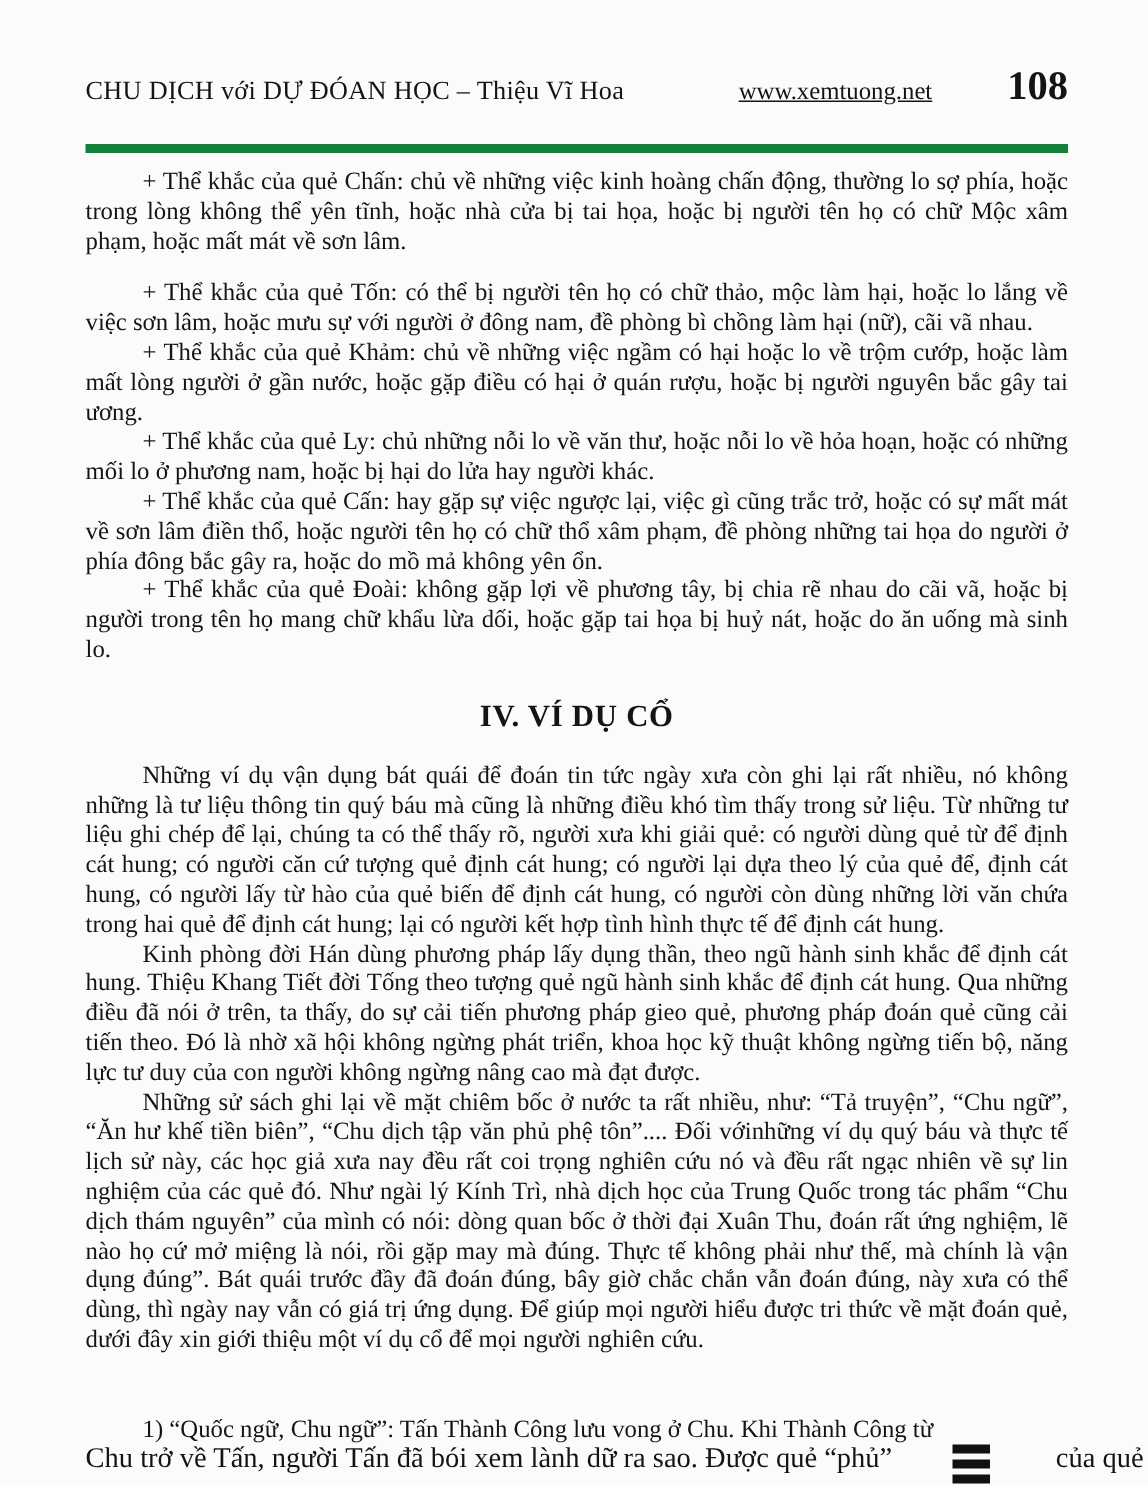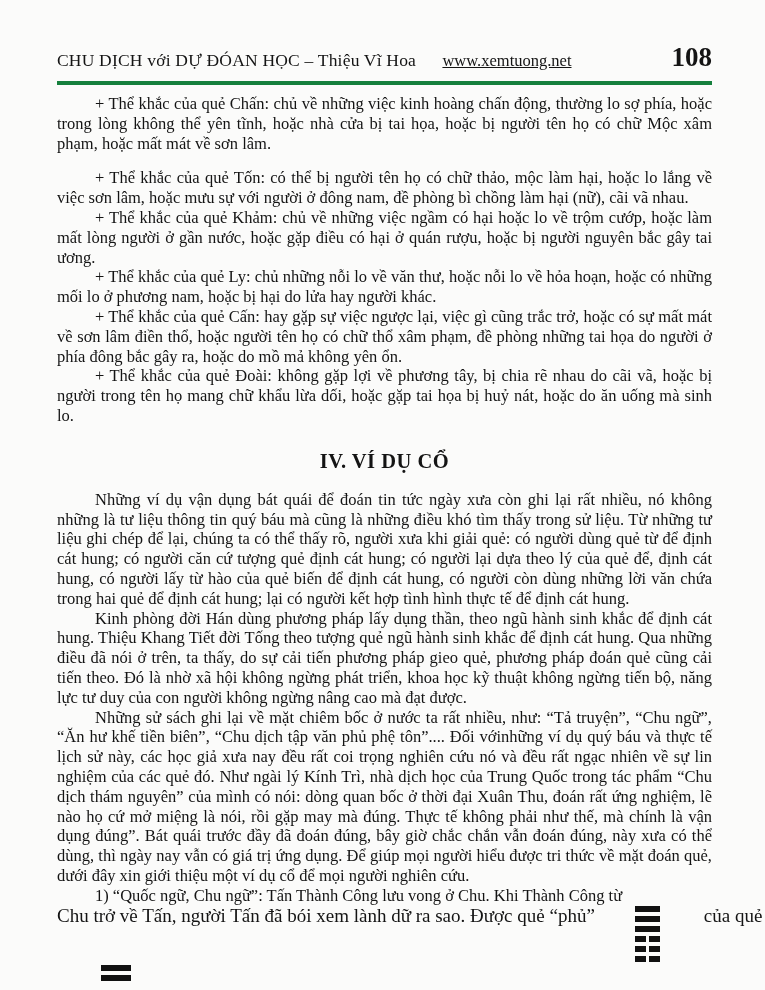--- a/index.html
+++ b/index.html
@@ -12,28 +12,28 @@
     overflow:hidden;
   }
   .page{
     box-sizing:border-box;
     width:765px;height:990px;
     padding:44px 53px 0 57px;
   }
   
   .header{
     display:flex;align-items:flex-end;
-    border-bottom:4px solid #15803d;
-    padding-bottom:10px;
+    border-bottom:6px solid #15803d;
+    padding-bottom:25px;
   }
   .header-title{
     font-size:17.5px;letter-spacing:.2px;white-space:nowrap;flex:1;
   }
   .header-site{
-    font-size:16.5px;text-decoration:underline;margin-right:88px;white-space:nowrap;
+    font-size:16.5px;text-decoration:underline;margin-right:38px;white-space:nowrap;
   }
   .header-page{
     font-size:27px;font-weight:bold;line-height:1;white-space:nowrap;margin-left:12px;
   }
   
   .body-text{margin-top:9px;}
   p.para{
     margin:0;
     font-size:16.5px;
     line-height:19.8px;
@@ -41,21 +41,21 @@
     text-indent:38px;
   }
   p.gap-before{margin-top:15px;}
   h2.section-heading{
     margin:24px 0 17px 0;
     text-align:center;
     font-size:20.5px;
     font-weight:bold;
     letter-spacing:.5px;
   }
-  p.single-line{text-align:left;}
+  p.single-line{text-align:left;margin-top:40px;}
   
   .final-line-row{
     display:flex;
     margin-top:1px;
     font-size:19px;
     line-height:19.8px;
     gap:36px;
   }
   .final-line-row .txt{white-space:nowrap;}
   .hexagram{

